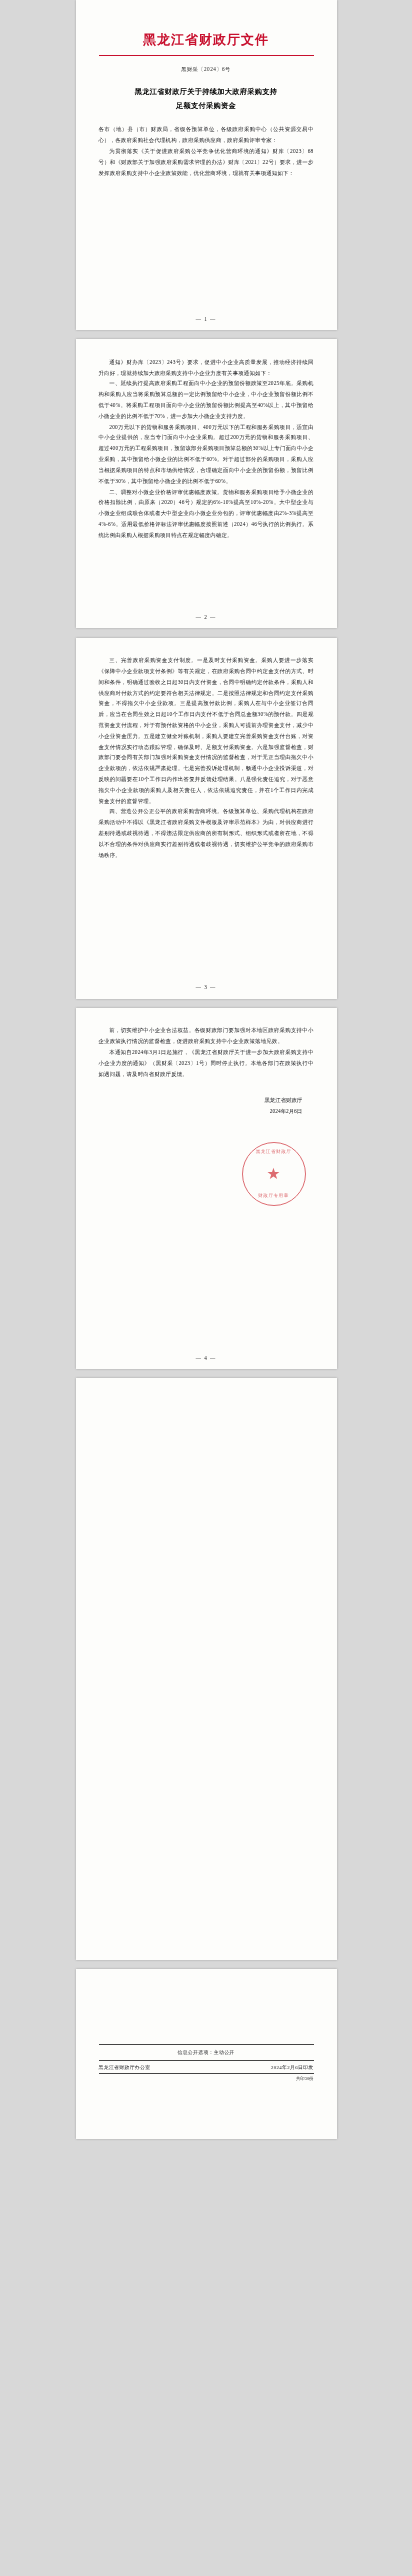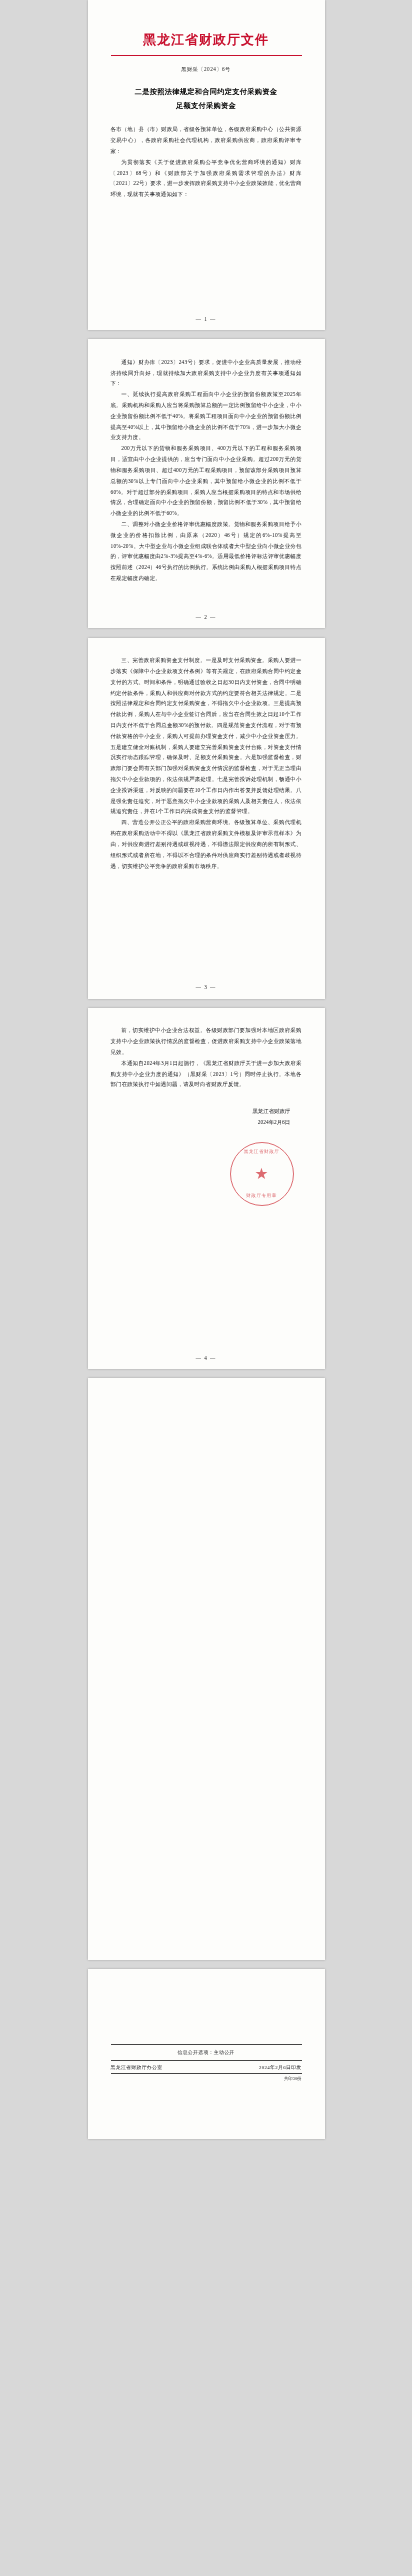--- a/index.html
+++ b/index.html
@@ -13,21 +13,21 @@
   }
   .doc {
     width: 412px;
     margin: 0 auto;
     background: #d8d8d8;
     padding: 0 0 5.2px 0;
     box-sizing: border-box;
   }
   .page {
     position: relative;
-    width: 237px;
+    width: 261px;
     margin: 0 auto 9.3px auto;
     background: #fdfdfb;
     box-shadow: 0 0 2.1px rgba(0,0,0,0.25);
     box-sizing: border-box;
     padding: 17.5px 23px 15.5px 23px;
     color: #15161a;
   }
   .page-1 { height: 330px; }
   .page-2 { height: 289px; }
   .page-3 { height: 361px; }
@@ -181,21 +181,21 @@
 <div class="doc">
 
   <div class="page page-1">
     <div class="masthead">
       <div class="masthead-title">黑龙江省财政厅文件</div>
       <div class="masthead-rule"></div>
     </div>
     <div class="doc-number">黑财采〔2024〕6号</div>
 
     <div class="doc-title">
-      <div>二是按照法律规定和合同约定支付采购资金</div>
+      <div>黑龙江省财政厅关于持续加大政府采购支持</div>
       <div>足额支付采购资金</div>
     </div>
 
     <div class="recipient">各市（地）县（市）财政局，省级各预算单位，各级政府采购中心（公共资源交易中心），各政府采购社会代理机构，政府采购供应商，政府采购评审专家：</div>
 
     <p class="body-text">为贯彻落实《关于促进政府采购公平竞争优化营商环境的通知》财库〔2023〕68号）和《财政部关于加强政府采购需求管理的办法》财库〔2021〕22号）要求，进一步发挥政府采购支持中小企业政策效能，优化营商环境，现就有关事项通知如下：</p>
 
     <div class="page-num">— 1 —</div>
   </div>
 

